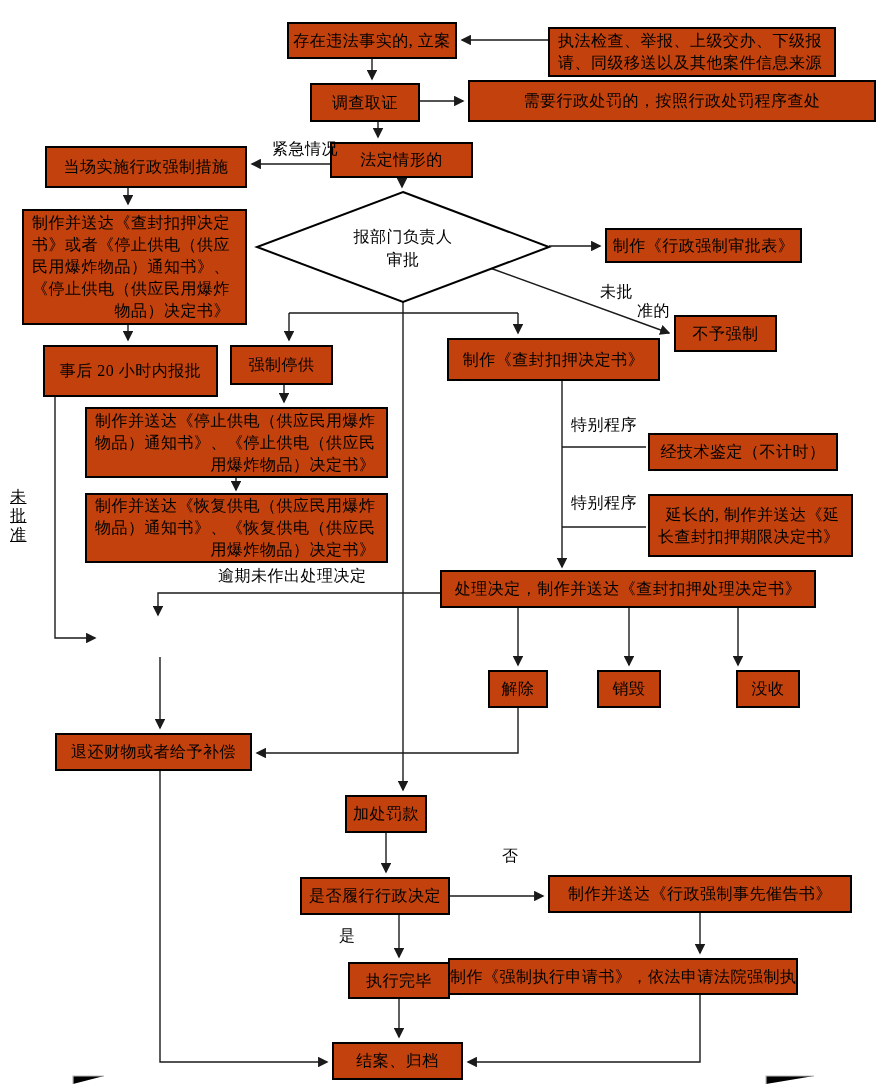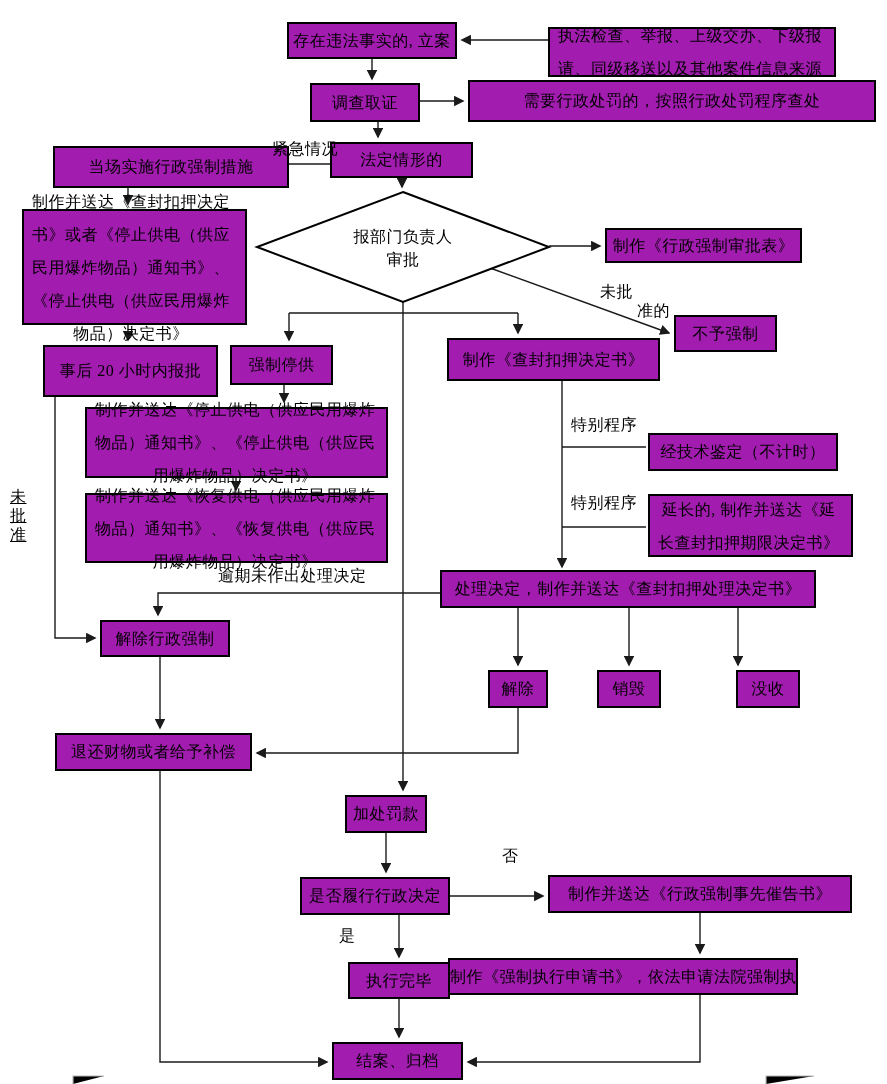--- a/index.html
+++ b/index.html
@@ -2,27 +2,27 @@
 <html><head>
 <meta charset="utf-8">
 <style>
   html,body{margin:0;padding:0;background:#ffffff;}
   .stage{
     position:relative;width:887px;height:1084px;background:#ffffff;
     font-family:"Liberation Serif","DejaVu Serif",serif;color:#000;overflow:hidden;
   }
   .stage svg{position:absolute;left:0;top:0;}
   .node{
-    position:absolute;box-sizing:border-box;border:2px solid #000;background:#a21caf;
+    position:absolute;box-sizing:border-box;border:2px solid #000;background:#c2410c;
     display:flex;align-items:center;justify-content:center;text-align:center;
     font-size:16px;letter-spacing:0.5px;line-height:22px;
   }
   .node.pre{
-    white-space:pre-line;justify-content:flex-start;text-align:center;
-    padding:0 8px;line-height:33px;
+    white-space:pre-line;justify-content:flex-start;text-align:right;
+    padding:0 8px;line-height:22px;
   }
   .lbl{position:absolute;font-size:16px;letter-spacing:0.5px;white-space:nowrap;line-height:20px;}
   .lbl.vert{white-space:normal;width:18px;word-break:break-all;line-height:19px;text-decoration:underline;}
   .diamond-label{
     position:absolute;left:303px;top:224px;width:200px;height:48px;
     display:flex;align-items:center;justify-content:center;text-align:center;
     font-size:16px;letter-spacing:0.5px;line-height:23px;white-space:pre-line;
   }
 </style>
 </head>
@@ -86,21 +86,21 @@
       <path d="M766,1084 V1076 H814"></path>
     </g>
   </svg>
 
   <div class="node" style="left:287px;top:22px;width:170px;height:37px">存在违法事实的, 立案</div>
   <div class="node pre" style="left:548px;top:27px;width:288px;height:50px">执法检查、举报、上级交办、下级报
 请、同级移送以及其他案件信息来源</div>
   <div class="node" style="left:310px;top:83px;width:110px;height:39px">调查取证</div>
   <div class="node" style="left:468px;top:80px;width:408px;height:42px">需要行政处罚的，按照行政处罚程序查处</div>
   <div class="node" style="left:330px;top:142px;width:143px;height:36px">法定情形的</div>
-  <div class="node" style="left:53px;top:146px;width:236px;height:42px">当场实施行政强制措施</div>
+  <div class="node" style="left:45px;top:146px;width:202px;height:42px">当场实施行政强制措施</div>
   <div class="node pre" style="left:22px;top:209px;width:225px;height:116px">制作并送达《查封扣押决定
 书》或者《停止供电（供应
 民用爆炸物品）通知书》、
 《停止供电（供应民用爆炸
 物品）决定书》</div>
   <div class="node" style="left:43px;top:345px;width:175px;height:52px">事后 20 小时内报批</div>
   <div class="node" style="left:230px;top:345px;width:103px;height:40px">强制停供</div>
   <div class="diamond-label">报部门负责人
 审批</div>
   <div class="node" style="left:605px;top:228px;width:197px;height:35px">制作《行政强制审批表》</div>
@@ -112,21 +112,20 @@
   <div class="node pre" style="left:85px;top:493px;width:303px;height:70px">制作并送达《恢复供电（供应民用爆炸
 物品）通知书》、《恢复供电（供应民
 用爆炸物品）决定书》</div>
   <div class="node" style="left:648px;top:433px;width:190px;height:38px">经技术鉴定（不计时）</div>
   <div class="node pre" style="left:648px;top:494px;width:205px;height:63px">延长的, 制作并送达《延
 长查封扣押期限决定书》</div>
   <div class="node" style="left:440px;top:570px;width:376px;height:38px">处理决定，制作并送达《查封扣押处理决定书》</div>
   <div class="node" style="left:488px;top:670px;width:60px;height:38px">解除</div>
   <div class="node" style="left:597px;top:670px;width:64px;height:38px">销毁</div>
   <div class="node" style="left:736px;top:670px;width:64px;height:38px">没收</div>
-  <div class="node" style="left:100px;top:620px;width:130px;height:37px">解除行政强制</div>
   <div class="node" style="left:55px;top:733px;width:197px;height:38px">退还财物或者给予补偿</div>
   <div class="node" style="left:345px;top:795px;width:82px;height:38px">加处罚款</div>
   <div class="node" style="left:300px;top:877px;width:150px;height:38px">是否履行行政决定</div>
   <div class="node" style="left:548px;top:875px;width:304px;height:38px">制作并送达《行政强制事先催告书》</div>
   <div class="node" style="left:348px;top:962px;width:102px;height:37px">执行完毕</div>
   <div class="node" style="left:448px;top:958px;width:350px;height:37px;justify-content:flex-start;text-align:left;white-space:nowrap;overflow:hidden">制作《强制执行申请书》，依法申请法院强制执</div>
   <div class="node" style="left:332px;top:1042px;width:131px;height:38px">结案、归档</div>
 
   <div class="lbl" style="left:272px;top:139px">紧急情况</div>
   <div class="lbl" style="left:600px;top:282px">未批</div>

